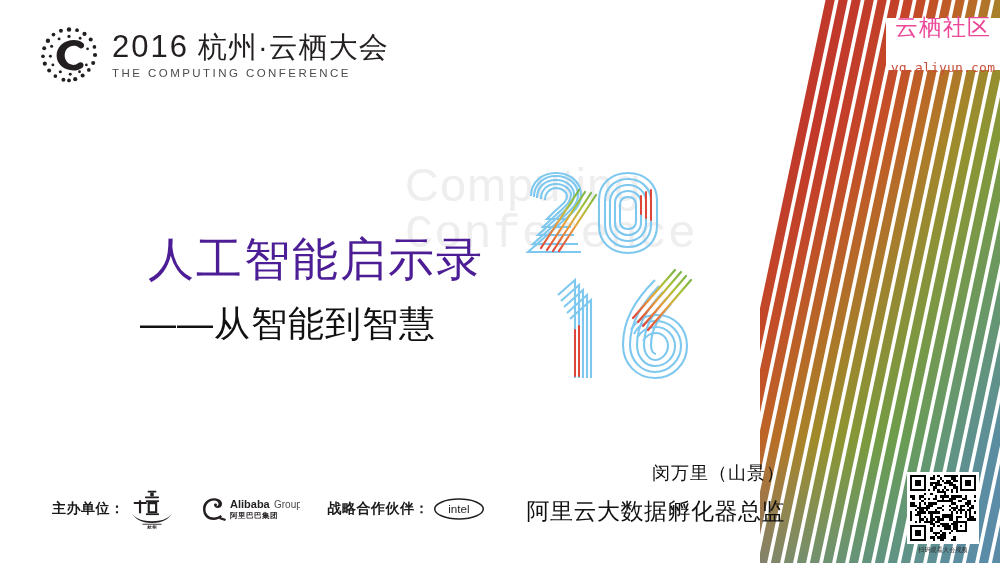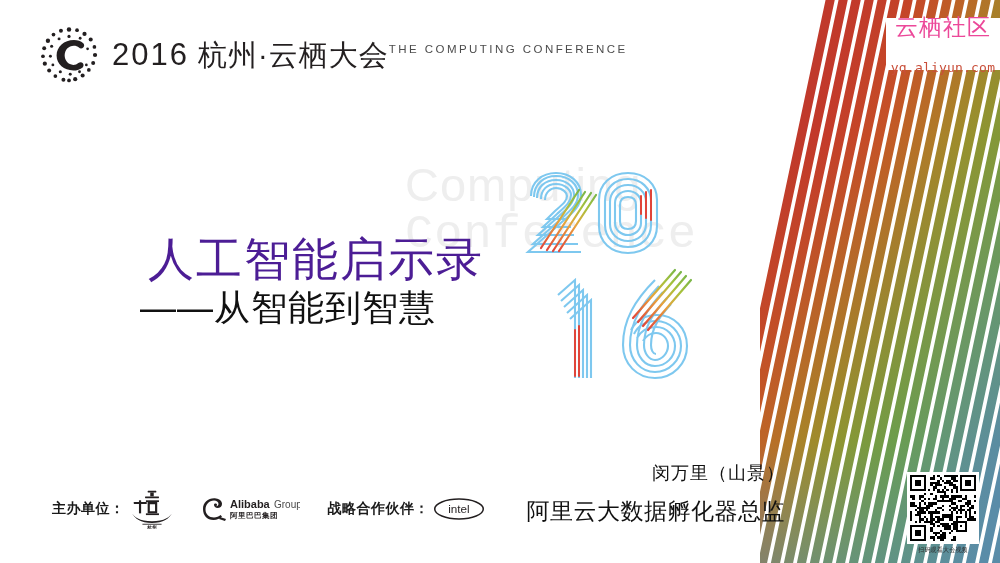--- a/index.html
+++ b/index.html
@@ -53,21 +53,21 @@
     align-items: center;
     gap: 12px;
   }
   .conf-mark {
     width: 62px;
     height: 62px;
     flex: 0 0 62px;
   }
   .conf-wordmark {
     display: flex;
-    flex-direction: row;
+    flex-direction: column;
     justify-content: center;
   }
   .conf-line1 {
     font-size: 31px;
     letter-spacing: 0.5px;
     color: #231f20;
     line-height: 1.05;
     white-space: nowrap;
     font-weight: 400;
   }
@@ -162,20 +162,21 @@
     line-height: 1.15;
     white-space: nowrap;
     margin-top: 19px;
   }
   .sub-title {
     font-size: 36px;
     font-weight: 400;
     letter-spacing: 1px;
     color: #111111;
     line-height: 1.2;
+    margin-top: 16px;
     margin-left: -8px;
     white-space: nowrap;
   }
 
   
   .speaker-block {
     position: absolute;
     right: 215px;
     top: 462px;
     text-align: right;

